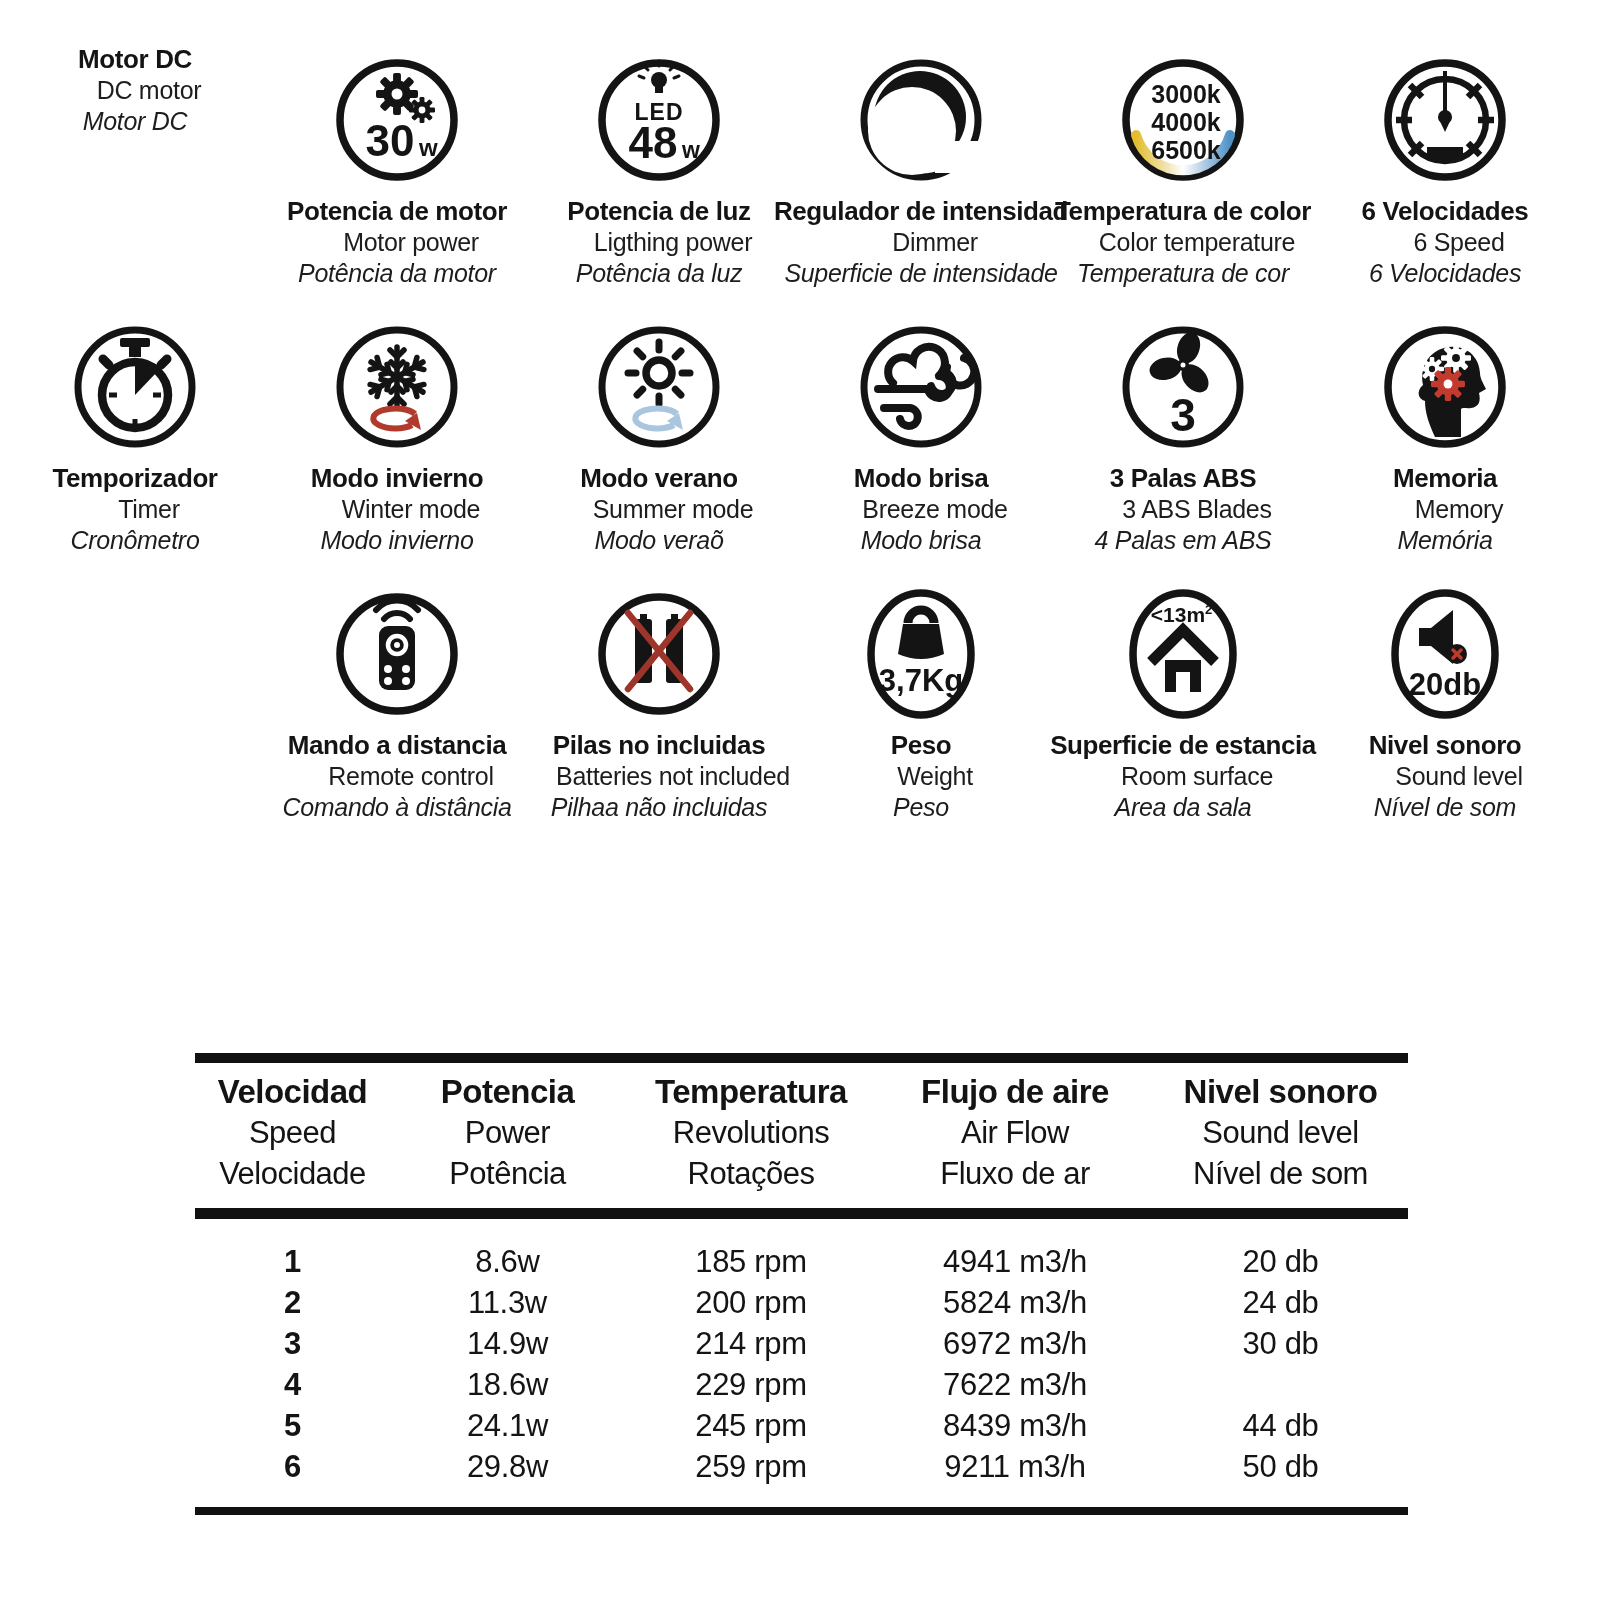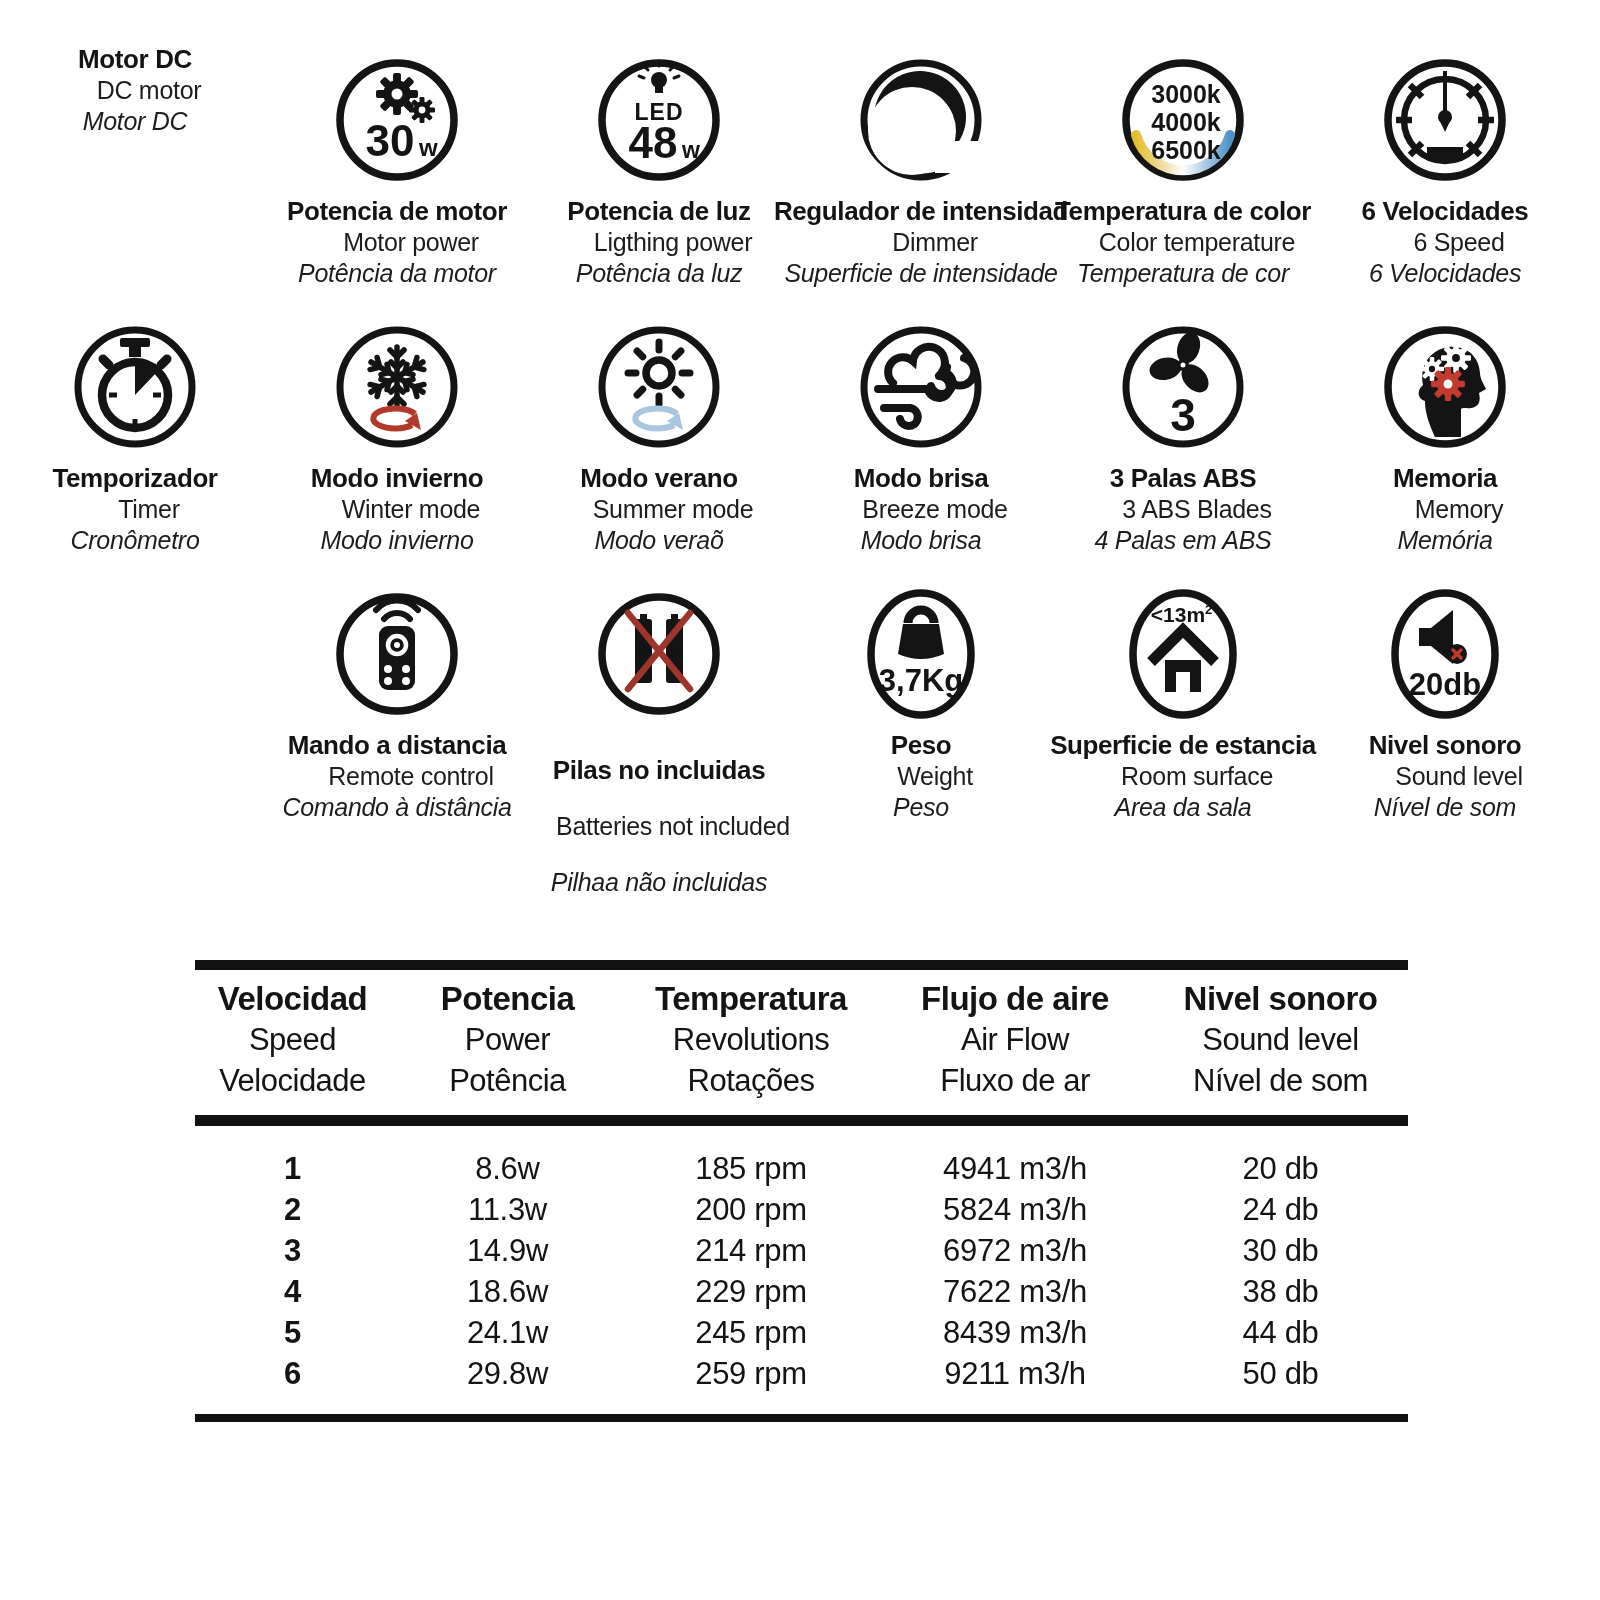--- a/index.html
+++ b/index.html
@@ -14,25 +14,25 @@
     display:grid;grid-template-columns:repeat(6,262px);row-gap:22px;
   }
   .card{display:flex;flex-direction:column;align-items:center;text-align:center;}
   .icon-box{height:152px;display:flex;align-items:flex-start;justify-content:center;}
   .icon-box svg{display:block;}
   .icon-box text{font-family:"Liberation Sans",sans-serif;fill:#141414;}
   .lab{white-space:nowrap;line-height:31px;}
   .l1{font-size:26px;font-weight:700;letter-spacing:-0.4px;}
   .l2{font-size:25px;font-weight:400;letter-spacing:-0.3px;color:#1d1d1d;margin-left:28px;}
   .l3{font-size:25px;font-style:italic;letter-spacing:-0.3px;color:#1d1d1d;}
-  .pos-c2{grid-column:2;text-align:center;} .pos-c3{grid-column:3;gap:25px;} .pos-c4{grid-column:4;}
+  .pos-c2{grid-column:2;text-align:center;} .pos-c3{grid-column:3;} .pos-c4{grid-column:4;}
   .pos-c5{grid-column:5;} .pos-c6{grid-column:6;}
   .icon-box use{color:#141414;}
   
-  .spec-table{position:absolute;left:195px;top:960px;width:1213px;}
+  .spec-table{position:absolute;left:195px;top:1053px;width:1213px;}
   .rule{background:#111;width:100%;}
   .rule-top{height:10px;}
   .rule-mid{height:11px;}
   .rule-bot{height:8px;}
   .t-head{display:grid;grid-template-columns:195px 235px 252px 276px 255px;
     padding:8px 0 14px 0;}
   .t-hcell{display:flex;flex-direction:column;align-items:center;text-align:center;}
   .h-es{font-size:33px;font-weight:700;line-height:41px;letter-spacing:-0.5px;white-space:nowrap;}
   .h-en{font-size:31px;font-weight:400;line-height:41px;letter-spacing:-0.5px;white-space:nowrap;}
   .h-pt{font-size:31px;line-height:41px;letter-spacing:-0.5px;white-space:nowrap;}
@@ -476,21 +476,20 @@
       <span>14.9w</span>
       <span>214 rpm</span>
       <span>6972 m3/h</span>
       <span>30 db</span>
     </div>
     <div class="t-row">
       <span>4</span>
       <span>18.6w</span>
       <span>229 rpm</span>
       <span>7622 m3/h</span>
-      <span>38 db</span>
     </div>
     <div class="t-row">
       <span>5</span>
       <span>24.1w</span>
       <span>245 rpm</span>
       <span>8439 m3/h</span>
       <span>44 db</span>
     </div>
     <div class="t-row">
       <span>6</span>

